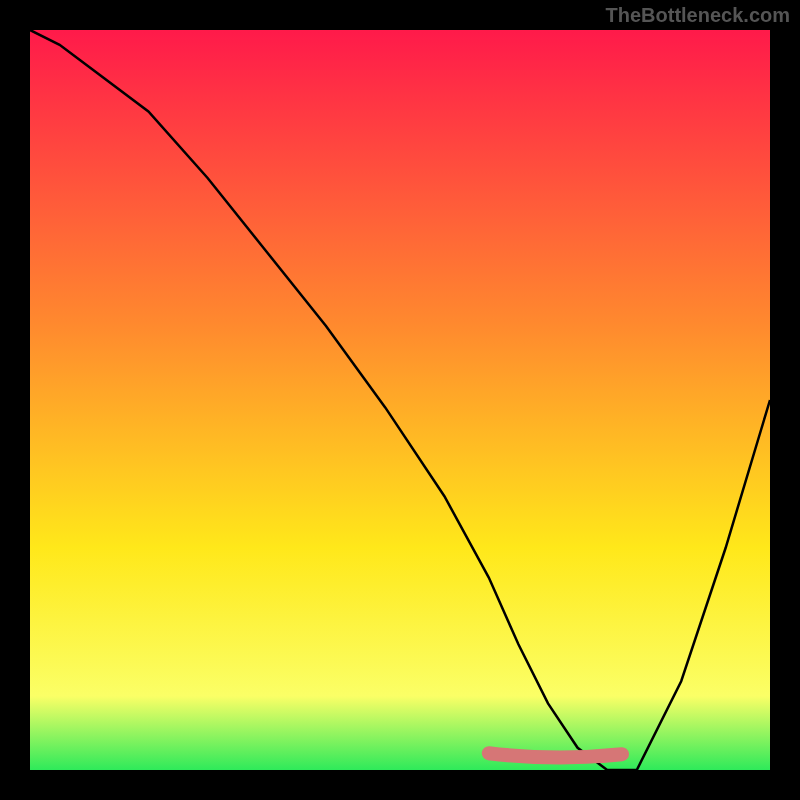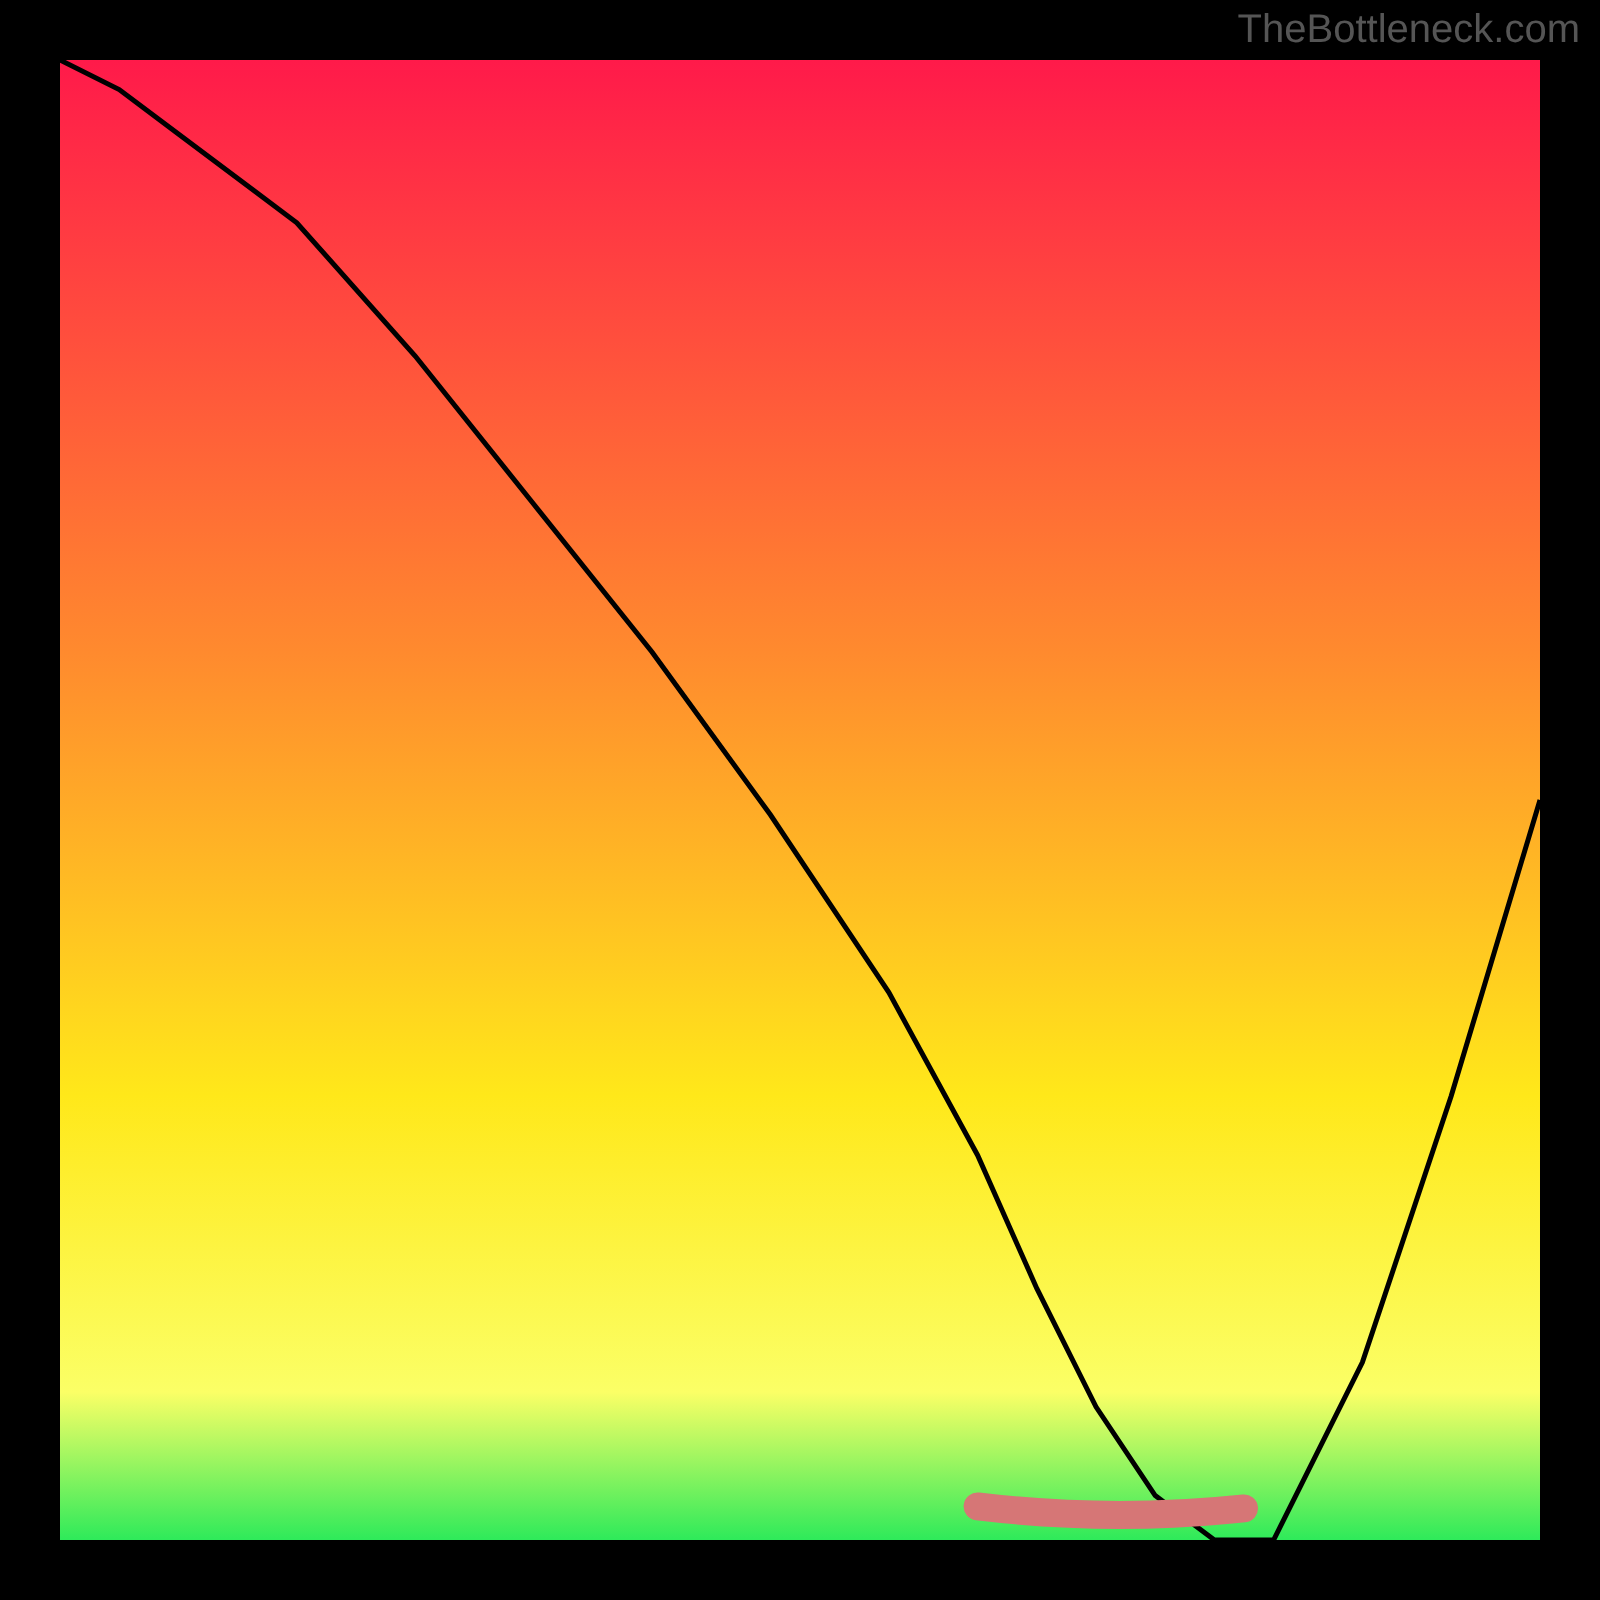--- a/index.html
+++ b/index.html
@@ -10,21 +10,21 @@
     background: #000;
     position: relative;
     font-family: Arial, sans-serif;
   }
   .watermark {
     position: absolute;
     top: 4px;
     right: 10px;
     color: #555;
     font-size: 20px;
-    font-weight: 400;
+    font-weight: 700;
     z-index: 10;
   }
   .plot-area {
     position: absolute;
     left: 30px;
     top: 30px;
     width: 740px;
     height: 740px;
     overflow: hidden;
   }

